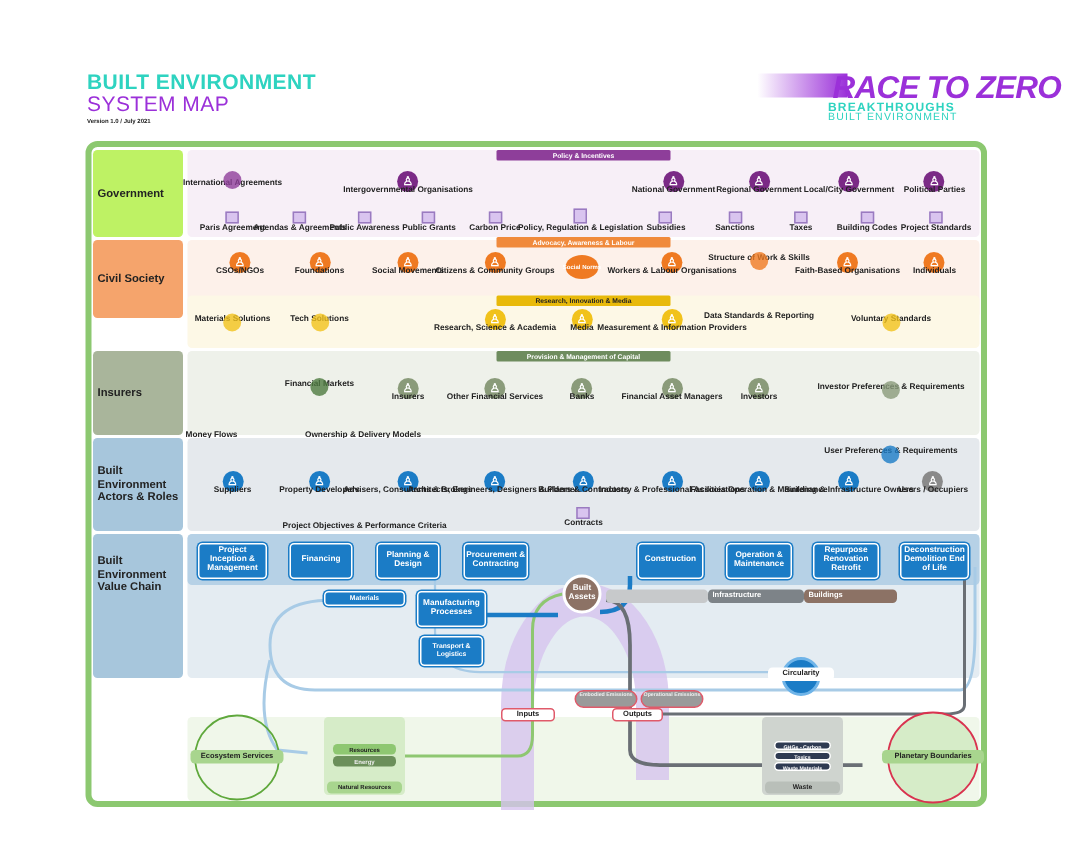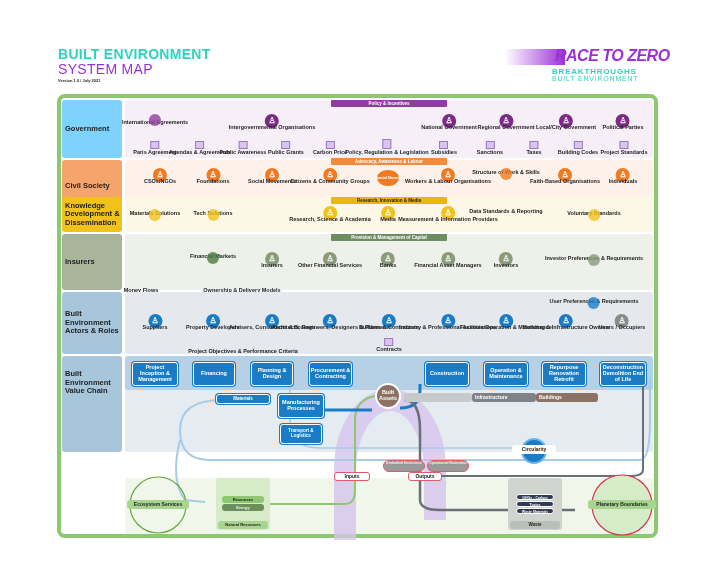--- a/index.html
+++ b/index.html
@@ -2,21 +2,21 @@
 <html><head>
 <meta charset="utf-8">
 <style>
   * { box-sizing: border-box; margin: 0; padding: 0; }
   body { width: 710px; height: 577px; background: #ffffff; font-family: "Liberation Sans", sans-serif; position: relative; overflow: hidden; }
   .abs { position: absolute; }
   .title1 { left: 58px; top: 46px; font-size: 14px; font-weight: bold; color: #2ed3c0; letter-spacing: 0.3px; }
   .title2 { left: 58px; top: 61px; font-size: 14px; color: #9b30d9; letter-spacing: 0.3px; }
   .version { left: 58px; top: 78px; font-size: 4px; color: #222; font-weight: bold; }
   .logo-bars { left: 505px; top: 49px; width: 60px; height: 16px; background: linear-gradient(90deg, rgba(155,48,217,0) 0%, #9b30d9 100%); }
-  .logo-main { left: 555px; top: 47px; font-size: 16px; font-weight: bold; font-style: italic; color: #9b30d9; letter-spacing: -0.5px; }
+  .logo-main { left: 555px; top: 47px; font-size: 21px; font-weight: bold; font-style: italic; color: #9b30d9; letter-spacing: -0.5px; }
   .logo-sub1 { left: 552px; top: 67px; font-size: 8px; font-weight: bold; color: #2ed3c0; letter-spacing: 0.8px; }
   .logo-sub2 { left: 552px; top: 75px; font-size: 7px; color: #2ed3c0; letter-spacing: 0.8px; }
   .frame { left: 57px; top: 94px; width: 601px; height: 444px; border: 4px solid #8cc870; border-radius: 8px; background: #fff; }
   .row { position: absolute; left: 62px; width: 591px; }
   .row-label { position: absolute; left: 0; top: 0; bottom: 0; width: 60px; font-size: 7.5px; font-weight: bold; color: #222; display: flex; align-items: center; padding-left: 3px; border-radius: 3px; line-height: 1.15; }
   .row-body { position: absolute; left: 63px; right: 0; top: 0; bottom: 0; border-radius: 3px; }
   .band { position: absolute; height: 7px; font-size: 4.5px; font-weight: bold; color: #fff; text-align: center; line-height: 7px; border-radius: 1px; }
   .node { position: absolute; text-align: center; font-size: 5.5px; font-weight: bold; color: #222; line-height: 1.05; transform: translateX(-50%); white-space: nowrap; }
   .circ { width: 14px; height: 14px; border-radius: 50%; margin: 0 auto -3px; display: flex; align-items: center; justify-content: center; font-size: 8px; color: #fff; }
   .dot { width: 12px; height: 12px; border-radius: 50%; margin: 0 auto -6px; opacity: 0.8; }
@@ -32,21 +32,21 @@
 <div class="abs version">Version 1.0 / July 2021</div>
 
 <div class="abs logo-bars"></div>
 <div class="abs logo-main">RACE TO ZERO</div>
 <div class="abs logo-sub1">BREAKTHROUGHS</div>
 <div class="abs logo-sub2">BUILT ENVIRONMENT</div>
 
 <div class="abs frame"></div>
 
 <div class="row" style="top:100px;height:58px;">
-  <div class="row-label" style="background:#7dd3fc;text-align:center;">Government</div>
+  <div class="row-label" style="background:#bef264;text-align:center;">Government</div>
   <div class="row-body" style="background:#f7eff7;"></div>
 </div>
 <div class="band" style="left:331px;top:100px;width:116px;background:#8e3e9a;">Policy &amp; Incentives</div>
 
 <div class="node" style="left:155px;top:114px;"><div class="dot" style="background:#8e3e9a;"></div><span>International Agreements</span></div>
 <div class="node" style="left:272px;top:114px;"><div class="circ" style="background:#7b2a86;">♙</div><span>Intergovernmental Organisations</span></div>
 <div class="node" style="left:449px;top:114px;"><div class="circ" style="background:#7b2a86;">♙</div><span>National Government</span></div>
 <div class="node" style="left:506px;top:114px;"><div class="circ" style="background:#7b2a86;">♙</div><span>Regional Government</span></div>
 <div class="node" style="left:566px;top:114px;"><div class="circ" style="background:#7b2a86;">♙</div><span>Local/City Government</span></div>
 <div class="node" style="left:623px;top:114px;"><div class="circ" style="background:#7b2a86;">♙</div><span>Political Parties</span></div>
@@ -75,21 +75,20 @@
 <div class="node" style="left:330px;top:168px;"><div class="circ" style="background:#ef7a22;">♙</div><span>Citizens &amp; Community Groups</span></div>
 <div class="node" style="left:388px;top:170px;">
     <div style="width:22px;height:16px;border-radius:50%;background:#ef7a22;color:#fff;font-size:4px;display:flex;align-items:center;justify-content:center;">Social Norms</div>
   </div>
 <div class="node" style="left:448px;top:168px;"><div class="circ" style="background:#ef7a22;">♙</div><span>Workers &amp; Labour Organisations</span></div>
 <div class="node" style="left:506px;top:168px;"><div class="dot" style="background:#ef7a22;margin-bottom:-10px;"></div><span>Structure of Work &amp; Skills</span></div>
 <div class="node" style="left:565px;top:168px;"><div class="circ" style="background:#ef7a22;">♙</div><span>Faith-Based Organisations</span></div>
 <div class="node" style="left:623px;top:168px;"><div class="circ" style="background:#ef7a22;">♙</div><span>Individuals</span></div>
 
 <div class="row" style="top:197px;height:35px;">
-  <div class="row-label" style="background:#f1c21b;">Knowledge Development &amp; Dissemination</div>
   <div class="row-body" style="background:#fdf8e6;"></div>
 </div>
 <div class="band" style="left:331px;top:197px;width:116px;background:#e8b90a;color:#222;">Research, Innovation &amp; Media</div>
 
 <div class="node" style="left:155px;top:209px;"><div class="dot" style="background:#f1c21b;margin-bottom:-10px;"></div><span>Materials Solutions</span></div>
 <div class="node" style="left:213px;top:209px;"><div class="dot" style="background:#f1c21b;margin-bottom:-10px;"></div><span>Tech Solutions</span></div>
 <div class="node" style="left:330px;top:206px;"><div class="circ" style="background:#f1c21b;">♙</div><span>Research, Science &amp; Academia</span></div>
 <div class="node" style="left:388px;top:206px;"><div class="circ" style="background:#f1c21b;">♙</div><span>Media</span></div>
 <div class="node" style="left:448px;top:206px;"><div class="circ" style="background:#f1c21b;">♙</div><span>Measurement &amp; Information Providers</span></div>
 <div class="node" style="left:506px;top:209px;"><span>Data Standards &amp; Reporting</span></div>

